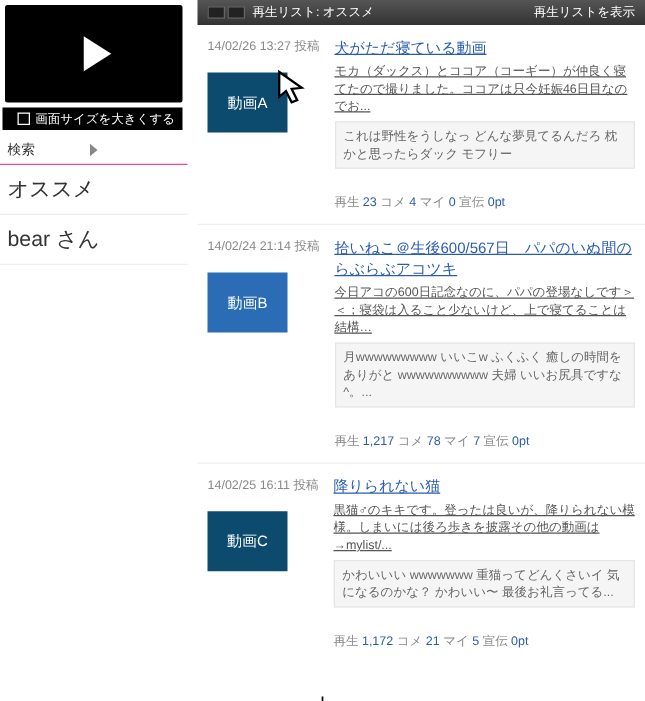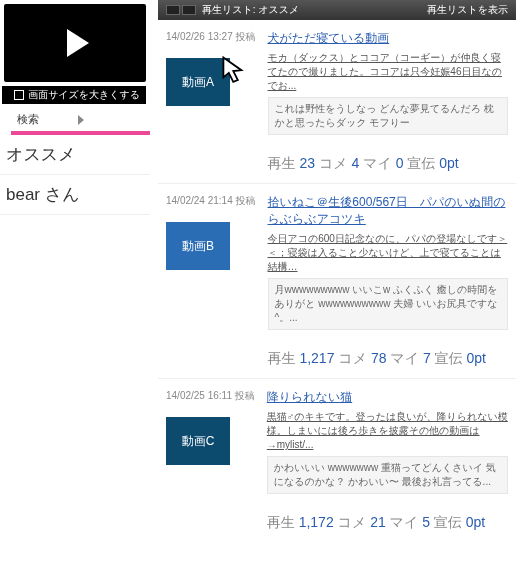--- a/index.html
+++ b/index.html
@@ -2,39 +2,39 @@
 <html><head>
 <meta charset="utf-8">
 <style>
 * { margin: 0; padding: 0; box-sizing: border-box; }
 body { font-family: "Hiragino Kaku Gothic Pro", "Meiryo", sans-serif; font-size: 11px; background: #fff; width: 516px; }
 .panel-top { display: flex; gap: 8px; }
 .left-col { width: 150px; }
 .player-box { background: #000; margin: 4px; height: 78px; border-radius: 2px; position: relative; display:flex; align-items:center; justify-content:center; }
 .play-triangle { width:0; height:0; border-left: 22px solid #fff; border-top: 14px solid transparent; border-bottom: 14px solid transparent; margin-left:6px; }
 .resize-bar { background:#000; color:#fff; font-size:10px; padding:2px 6px; display:flex; align-items:center; justify-content:flex-end; gap:4px; margin:0 4px 4px 2px; }
-.left-search { display:flex; align-items:center; padding:4px 6px; border-bottom:4px solid #ec4899;margin-left:11px; }
+.left-search { display:flex; align-items:center; padding:4px 6px; border-bottom:1px solid #ec4899; }
 .left-search span { flex:1; font-size:11px; color:#333; }
 .tri-right { width:0; height:0; border-left:6px solid #888; border-top:5px solid transparent; border-bottom:5px solid transparent; }
 .left-item { padding:8px 6px; border-bottom:1px solid #eee; font-size:17px; color:#333; }
 .right-col { flex:1; }
 .list-header { background: linear-gradient(#555,#333); color:#fff; font-size:10px; padding:3px 8px; display:flex; align-items:center; justify-content:space-between; }
 .list-header-left { display:flex; align-items:center; gap:6px; }
 .seg-icons { display:flex; gap:2px; }
 .seg { width:14px; height:10px; background:#222; border:1px solid #666; }
 .video-row { display:flex; gap:12px; padding:10px 8px; border-bottom:1px solid #eee; position:relative; }
 .thumb { width:64px; height:48px; display:flex; align-items:center; justify-content:center; color:#fff; font-size:12px; flex-shrink:0; margin-top:14px; }
 .thumb-red { background:#0c4a6e; }
 .thumb-blue { background:#2a6db4; }
 .thumb-green { background:#0c4a6e; }
 .video-meta { font-size:10px; color:#888; margin-bottom:4px; }
 .video-title { color:#2a5db0; font-size:12px; text-decoration:underline; margin-bottom:4px; display:inline-block; }
 .video-desc { font-size:10px; color:#555; line-height:1.4; margin-bottom:4px;text-decoration:underline; }
 .quote-box { background:#f5f5f5; border:1px solid #e5e5e5; padding:4px 6px; font-size:10px; color:#666; margin-bottom:20px; }
-.video-stats { font-size:14px; color:#888; }
+.video-stats { font-size:10px; color:#888; }
 .video-stats .num { color:#2a5db0; }
 .cursor-arrow { position:absolute; left:60px; top:34px; z-index:5; }
 .cursor-arrow svg { width:36px; height:36px; }
 .arrow-down { display:flex; justify-content:center; padding:16px 0; font-size:32px; font-weight:bold; }
 
 .panel-bottom { background:#aeb6bf; padding:6px; position:relative; }
 .player-frame { background:#000; padding:2px; }
 .titlebar { background:#000; color:#ccc; font-size:10px; padding:4px 8px; display:flex; align-items:center; gap:6px; }
 .expand-icon { width:10px; height:10px; border:1px solid #fff; display:inline-block; }
 </style>

